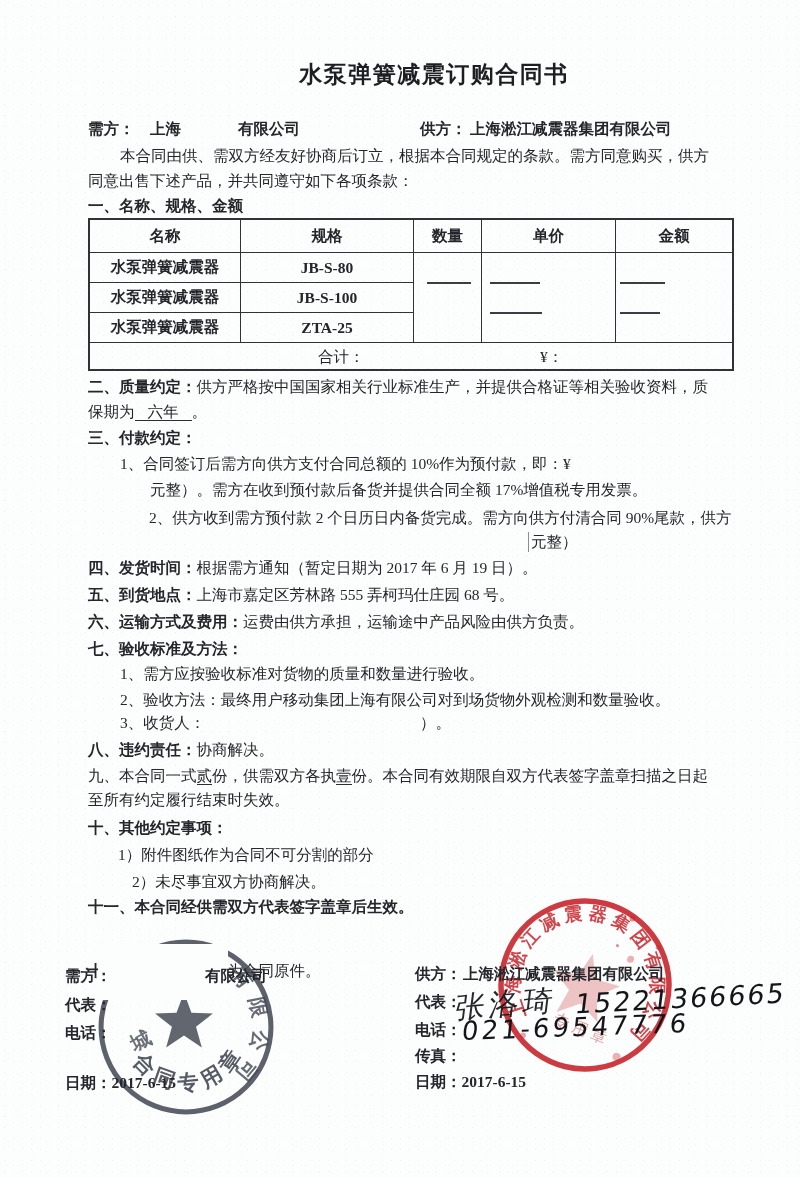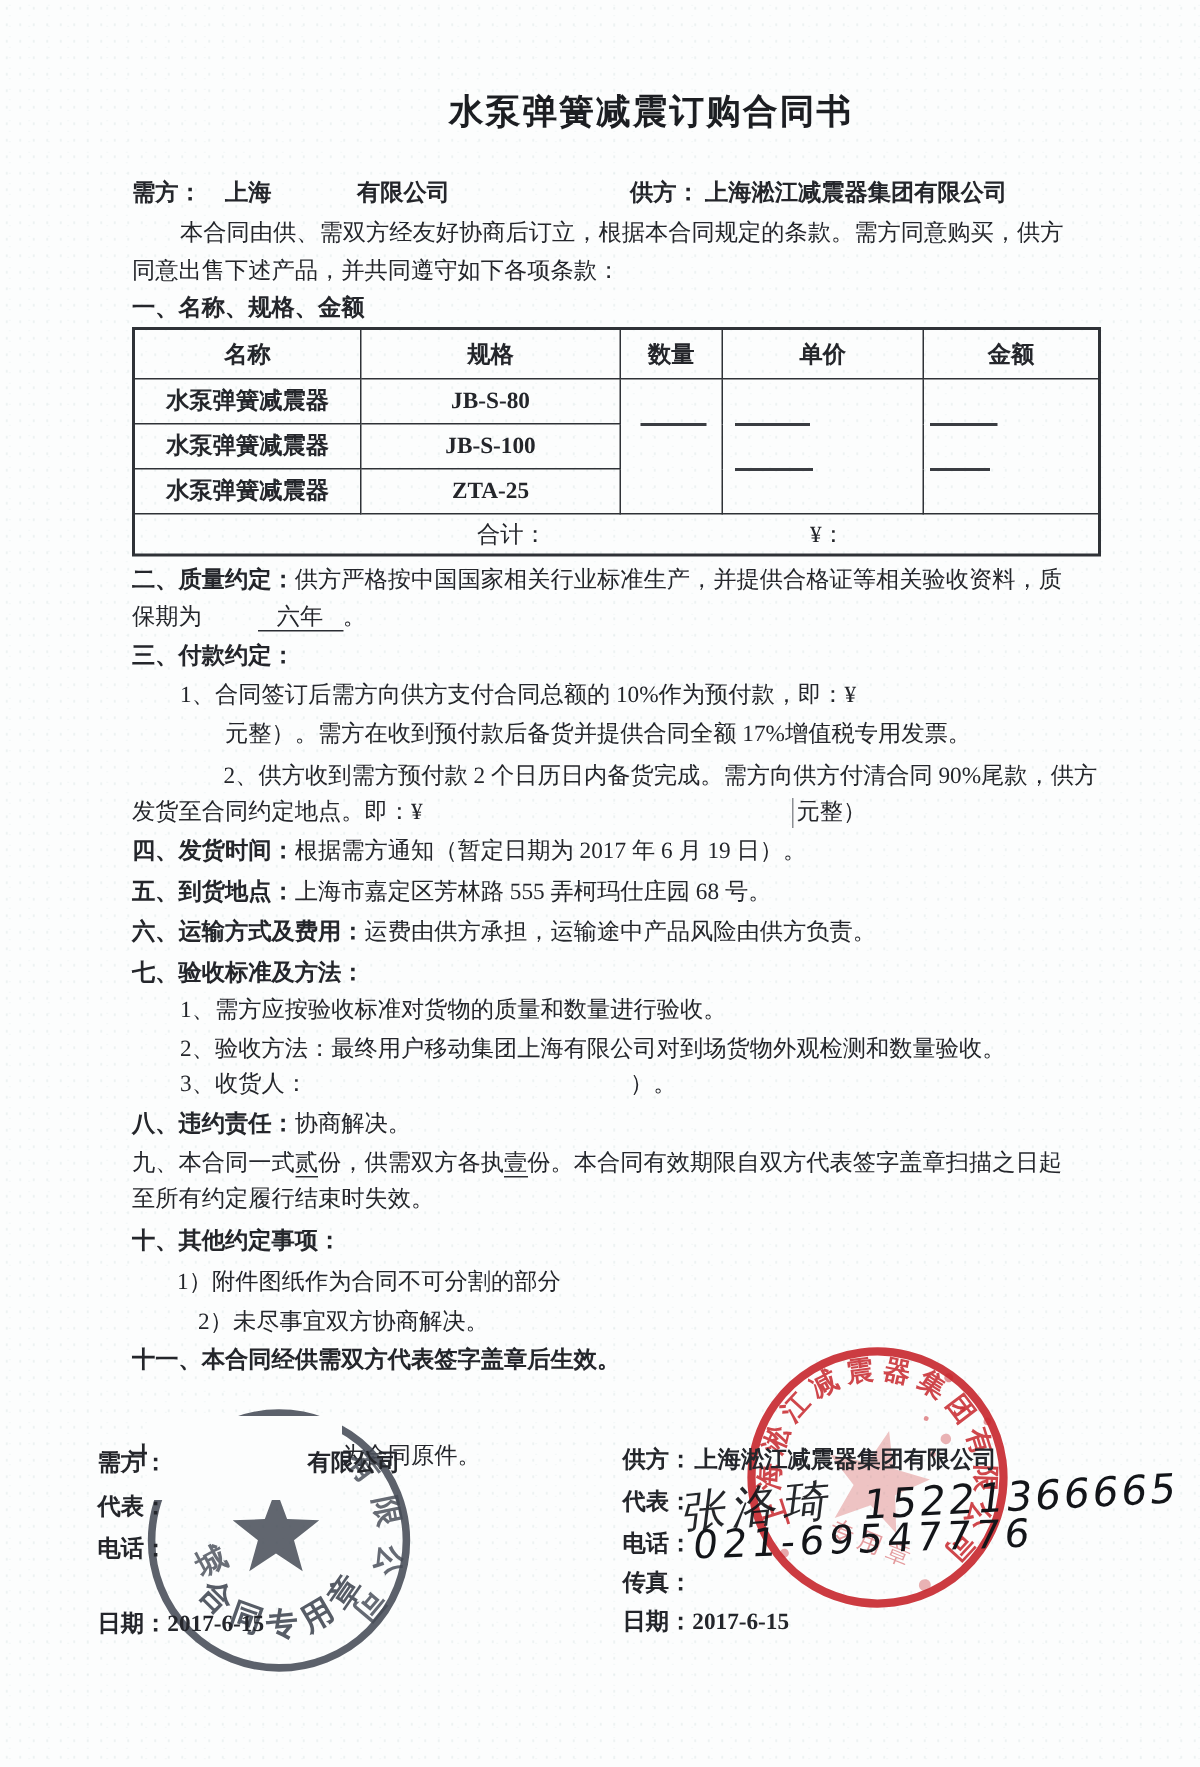--- a/index.html
+++ b/index.html
@@ -90,27 +90,26 @@
     </div>
 
     <div class="dash" style="left:337px;top:62px;width:44px;"></div>
     <div class="dash" style="left:400px;top:62px;width:50px;"></div>
     <div class="dash" style="left:530px;top:62px;width:45px;"></div>
     <div class="dash" style="left:400px;top:92px;width:52px;"></div>
     <div class="dash" style="left:530px;top:92px;width:40px;"></div>
   </div>
 
   <div class="L" style="left:88px;top:377px;"><span class="b">二、质量约定：</span><span>供方严格按中国国家相关行业标准生产，并提供合格证等相关验收资料，质</span></div>
-  <div class="L" style="left:88px;top:402px;"><span>保期为</span><span class="u" style="padding:0 13px;margin-left:37px;">六年</span><span>。</span></div>
+  <div class="L" style="left:88px;top:402px;"><span>保期为</span><span class="u" style="padding:0 13px;">六年</span><span>。</span></div>
 
   <div class="L b" style="left:88px;top:428px;">三、付款约定：</div>
   <div class="L" style="left:120px;top:454px;">1、合同签订后需方向供方支付合同总额的 10%作为预付款，即：¥</div>
   <div class="L" style="left:150px;top:480px;">元整）。需方在收到预付款后备货并提供合同全额 17%增值税专用发票。</div>
   <div class="L" style="left:120px;top:508px;margin-left:29px;">2、供方收到需方预付款 2 个日历日内备货完成。需方向供方付清合同 90%尾款，供方</div>
-  <div class="L" style="left:88px;top:532px;">发货至合同约定地点。即：¥</div>
   <div class="L vbar" style="left:528px;top:532px;">元整）</div>
 
   <div class="L" style="left:88px;top:558px;"><span class="b">四、发货时间：</span><span>根据需方通知（暂定日期为 2017 年 6 月 19 日）。</span></div>
   <div class="L" style="left:88px;top:585px;"><span class="b">五、到货地点：</span><span>上海市嘉定区芳林路 555 弄柯玛仕庄园 68 号。</span></div>
   <div class="L" style="left:88px;top:612px;"><span class="b">六、运输方式及费用：</span><span>运费由供方承担，运输途中产品风险由供方负责。</span></div>
 
   <div class="L b" style="left:88px;top:639px;">七、验收标准及方法：</div>
   <div class="L" style="left:120px;top:664px;">1、需方应按验收标准对货物的质量和数量进行验收。</div>
   <div class="L" style="left:120px;top:690px;">2、验收方法：最终用户移动集团上海有限公司对到场货物外观检测和数量验收。</div>
   <div class="L" style="left:120px;top:713px;">3、收货人：</div>

